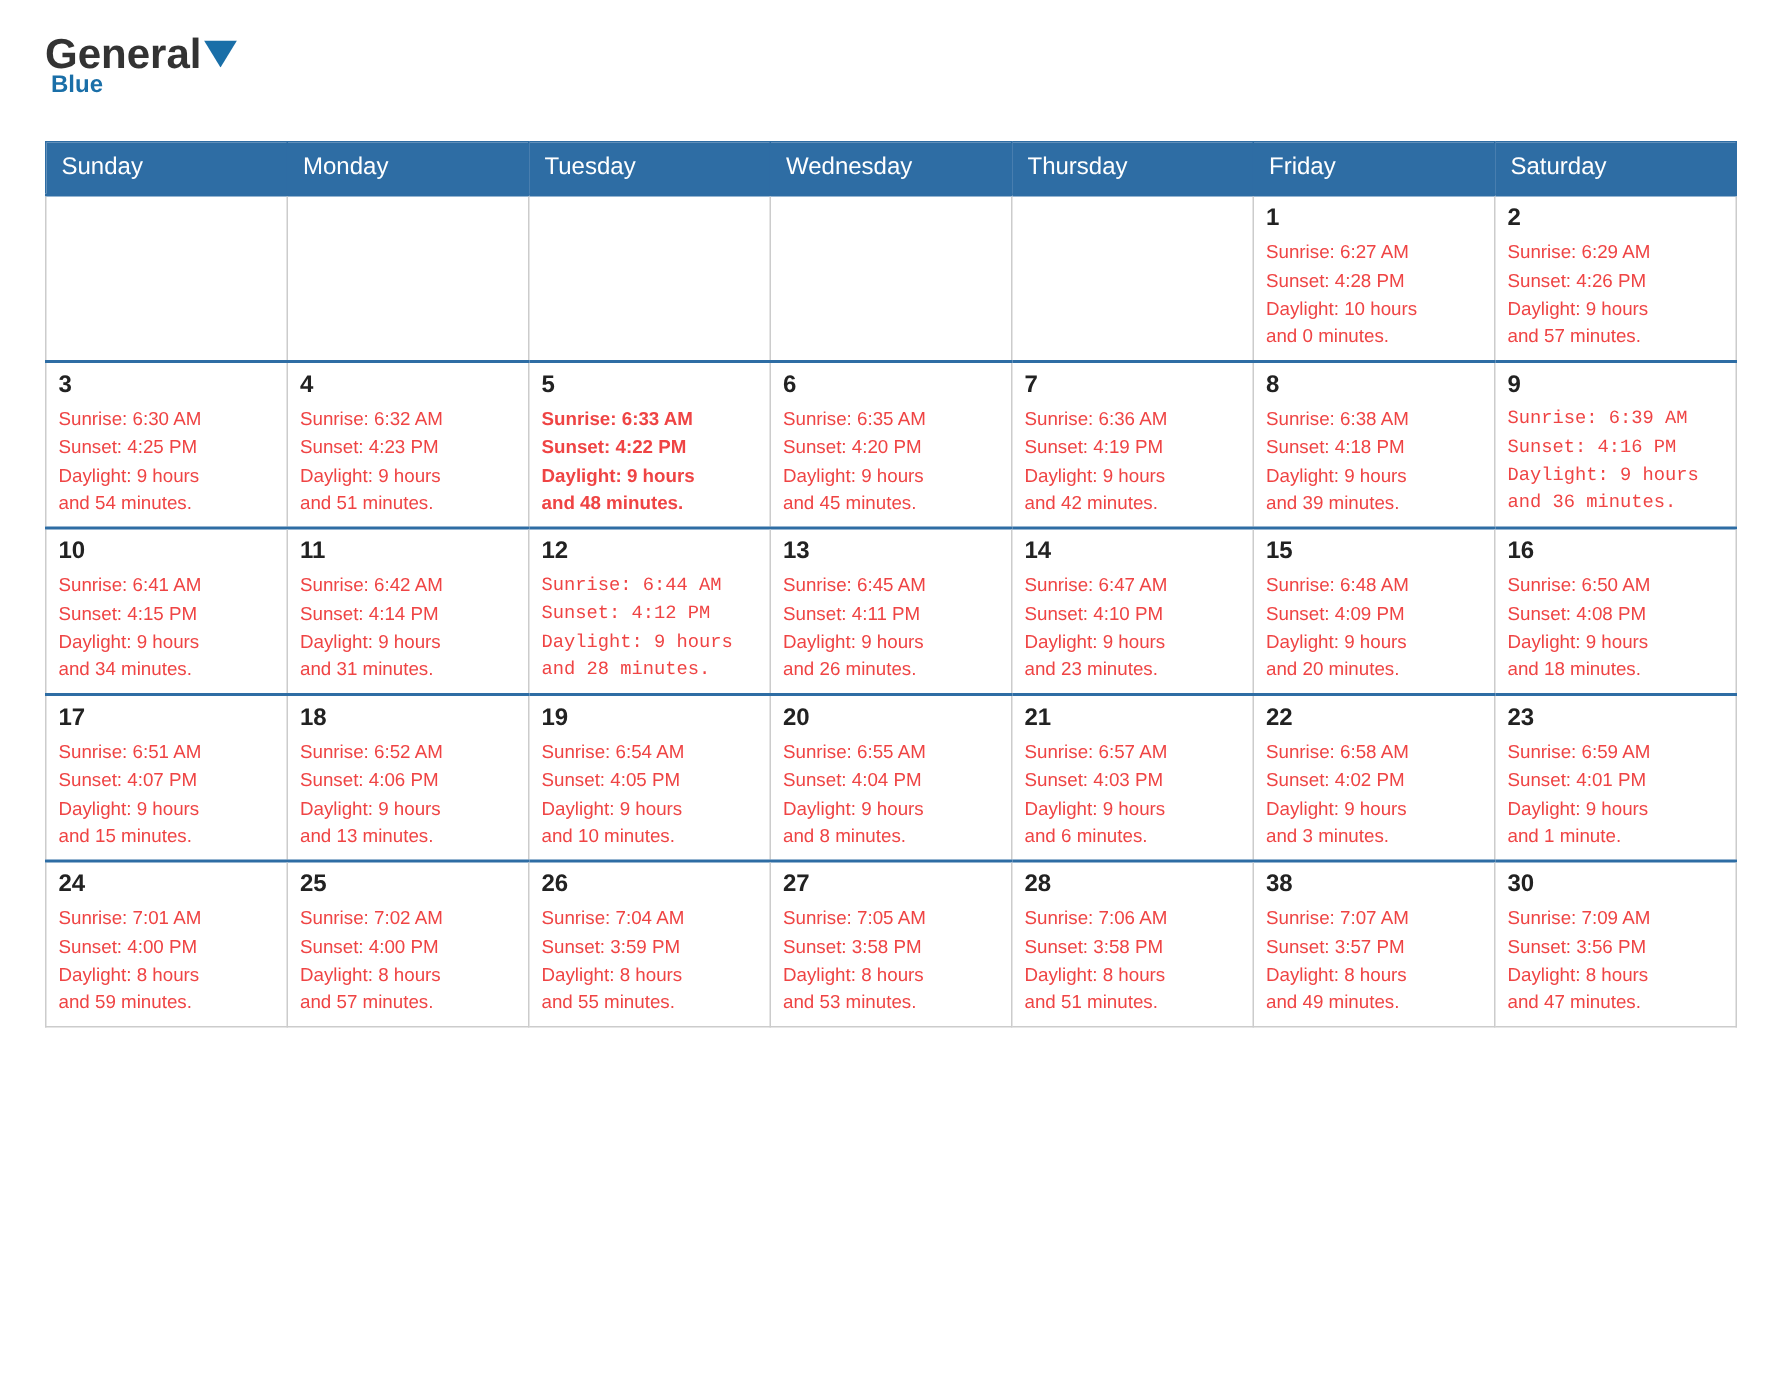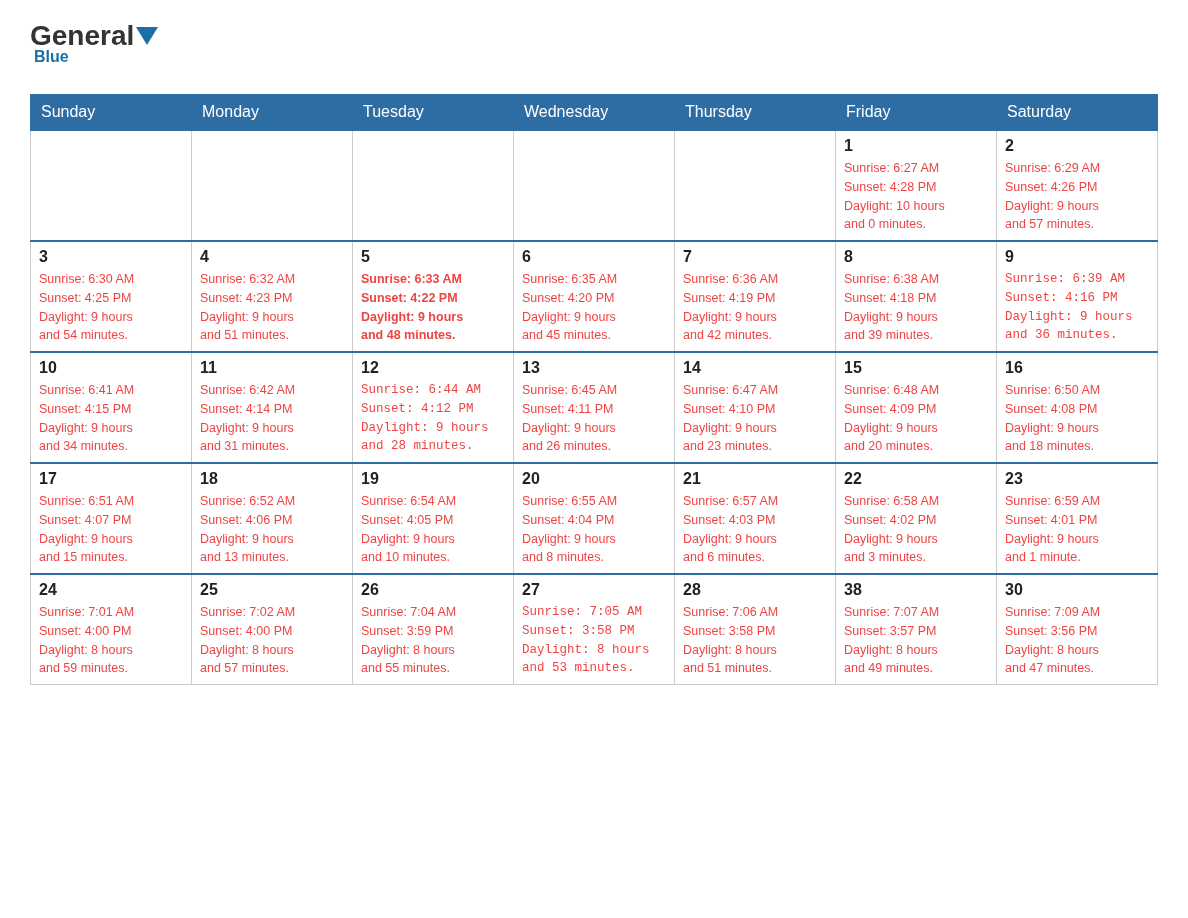--- a/index.html
+++ b/index.html
@@ -317,21 +317,21 @@
         </td>
         <td>
           <span class="day-number">26</span>
           <div class="day-info" style="white-space: pre-line;">Sunrise: 7:04 AM
 Sunset: 3:59 PM
 Daylight: 8 hours
 and 55 minutes.</div>
         </td>
         <td>
           <span class="day-number">27</span>
-          <div class="day-info" style="white-space: pre-line; font-family: Liberation Mono, monospace;">Sunrise: 7:05 AM
+          <div class="day-info" style="white-space: pre-line;">Sunrise: 7:05 AM
 Sunset: 3:58 PM
 Daylight: 8 hours
 and 53 minutes.</div>
         </td>
         <td>
           <span class="day-number">28</span>
           <div class="day-info" style="white-space: pre-line;">Sunrise: 7:06 AM
 Sunset: 3:58 PM
 Daylight: 8 hours
 and 51 minutes.</div>

